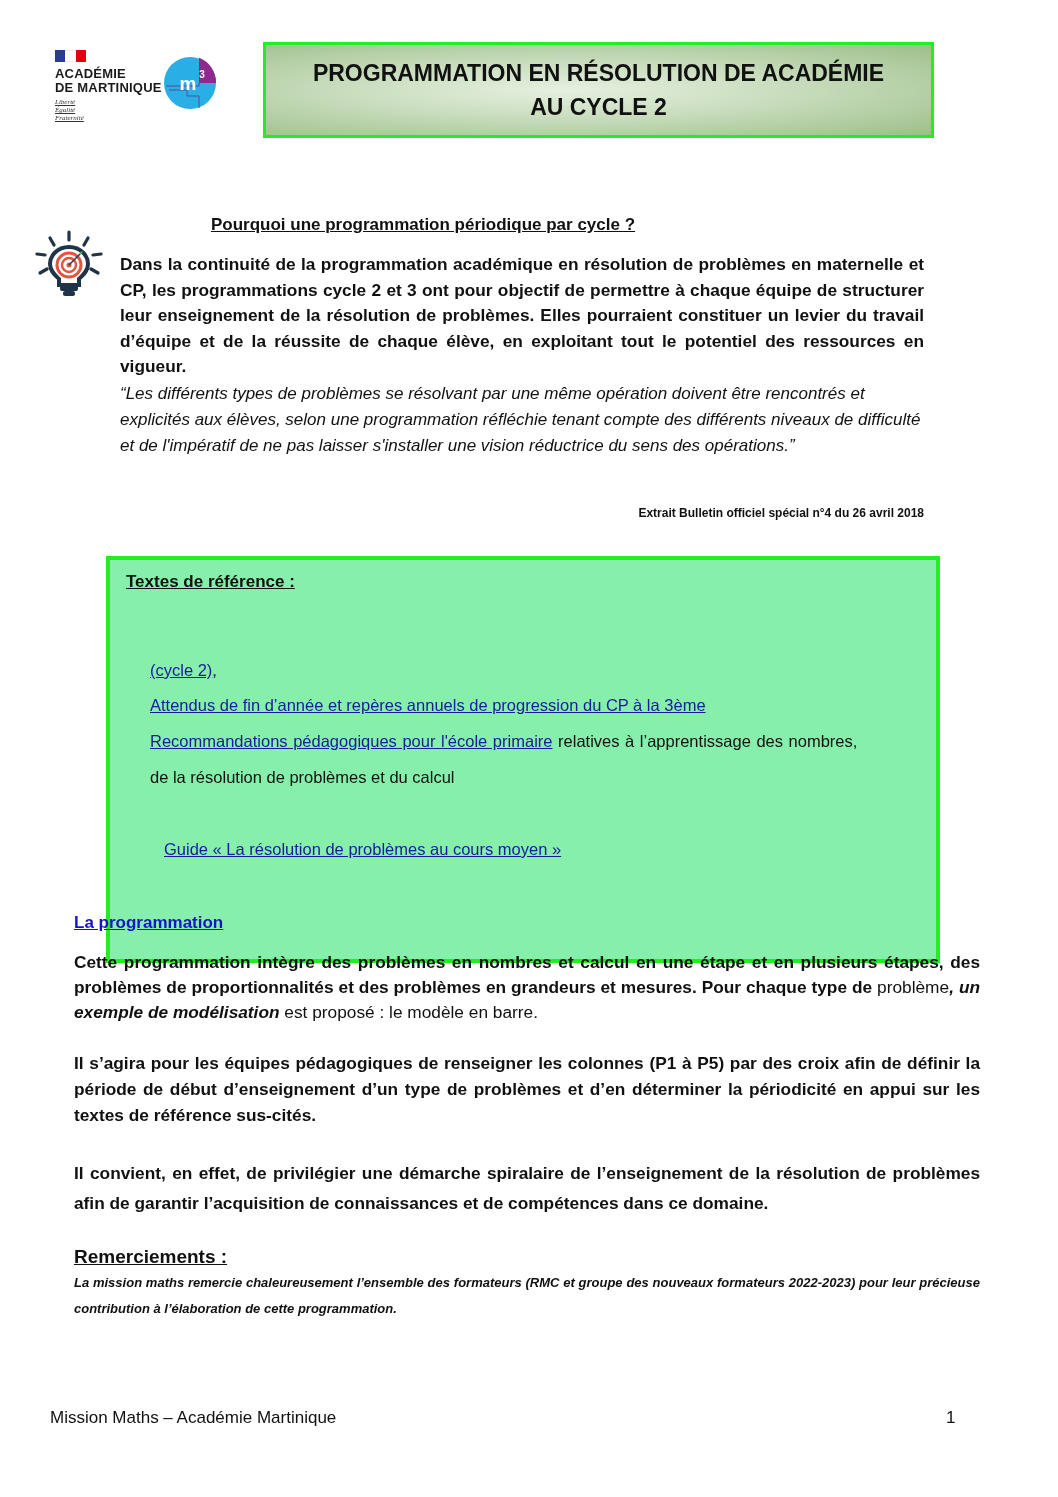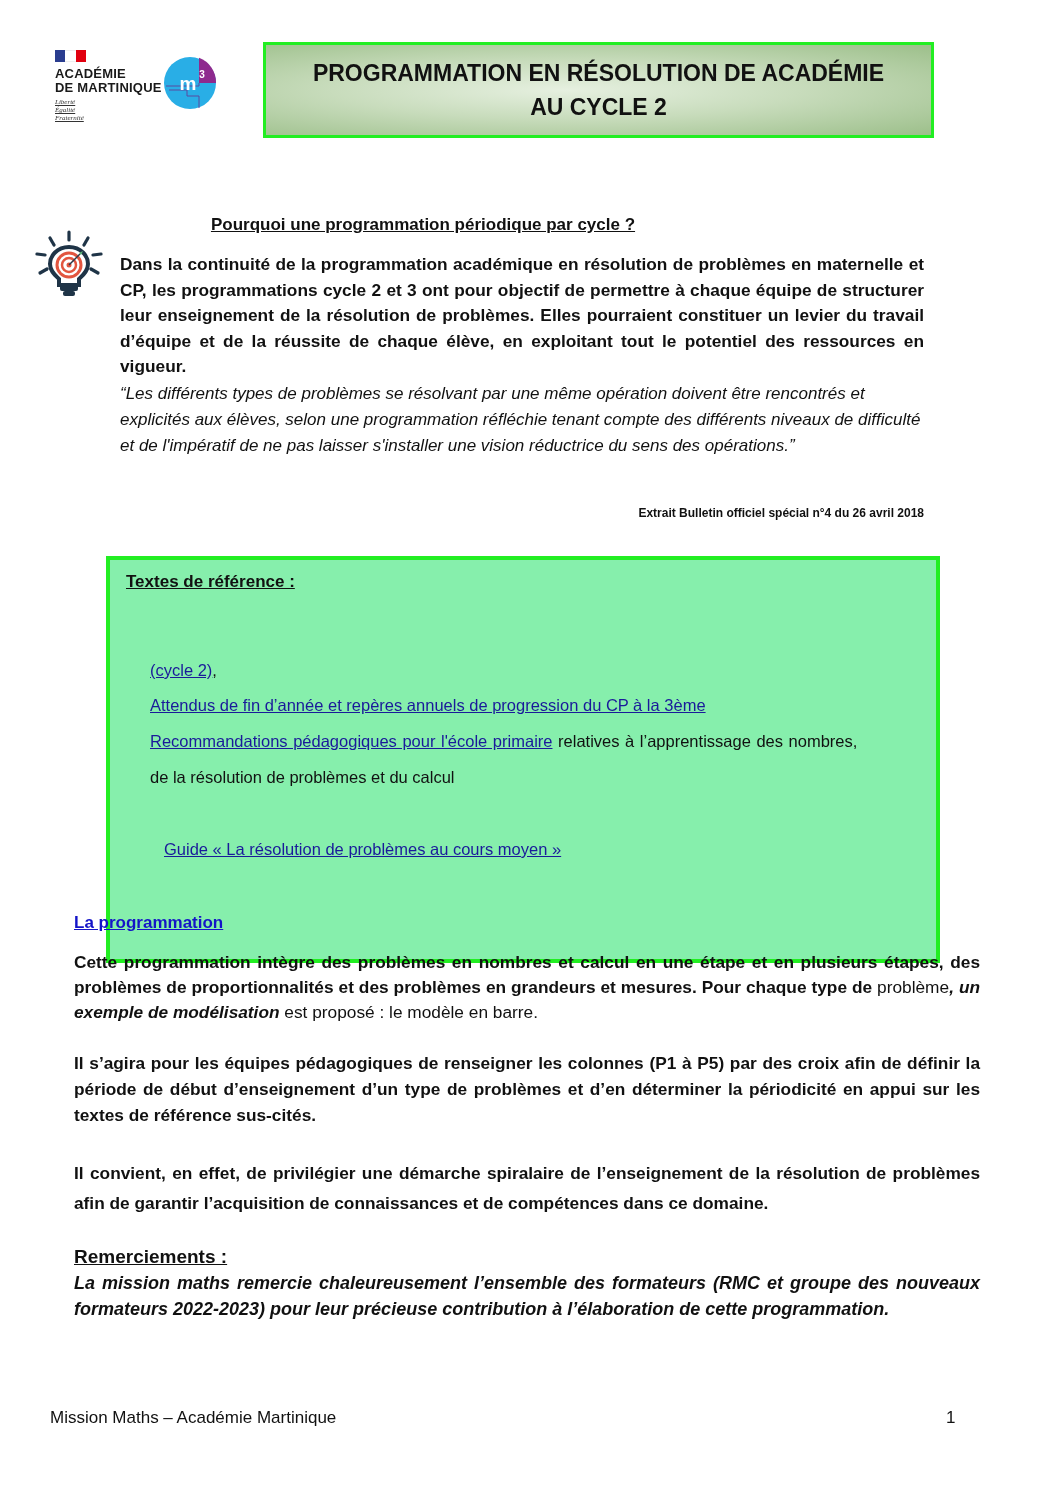--- a/index.html
+++ b/index.html
@@ -39,21 +39,21 @@
   
   #prog-heading { left:74px; top:913px; font-weight:bold; font-size:17px; color:#1414c8; text-decoration:underline; }
   .body-para { left:74px; width:906px; font-weight:bold; font-size:17.3px; line-height:25px; text-align:justify; }
   #para1 { top:950px; }
   #para1 .light { font-weight:normal; }
   #para1 em { font-weight:bold; font-style:italic; }
   #para2 { top:1050px; line-height:26px; }
   #para3 { top:1158px; line-height:30px; }
 
   #thanks-heading { left:74px; top:1246px; font-weight:bold; font-size:19px; text-decoration:underline; }
-  #thanks-text { left:74px; top:1270px; width:906px; font-weight:bold; font-style:italic; font-size:18px; line-height:26px; text-align:justify; }
+  #thanks-text { left:74px; top:1270px; width:906px; font-weight:bold; font-style:italic; font-size:13px; line-height:26px; text-align:justify; }
 
   
   #footer-left { left:50px; top:1408px; font-size:17px; }
   #footer-page { left:946px; top:1408px; font-size:17px; }
 </style>
 </head>
 <body>
 
 <div id="logo-academie" class="abs">
   <div class="flag">

